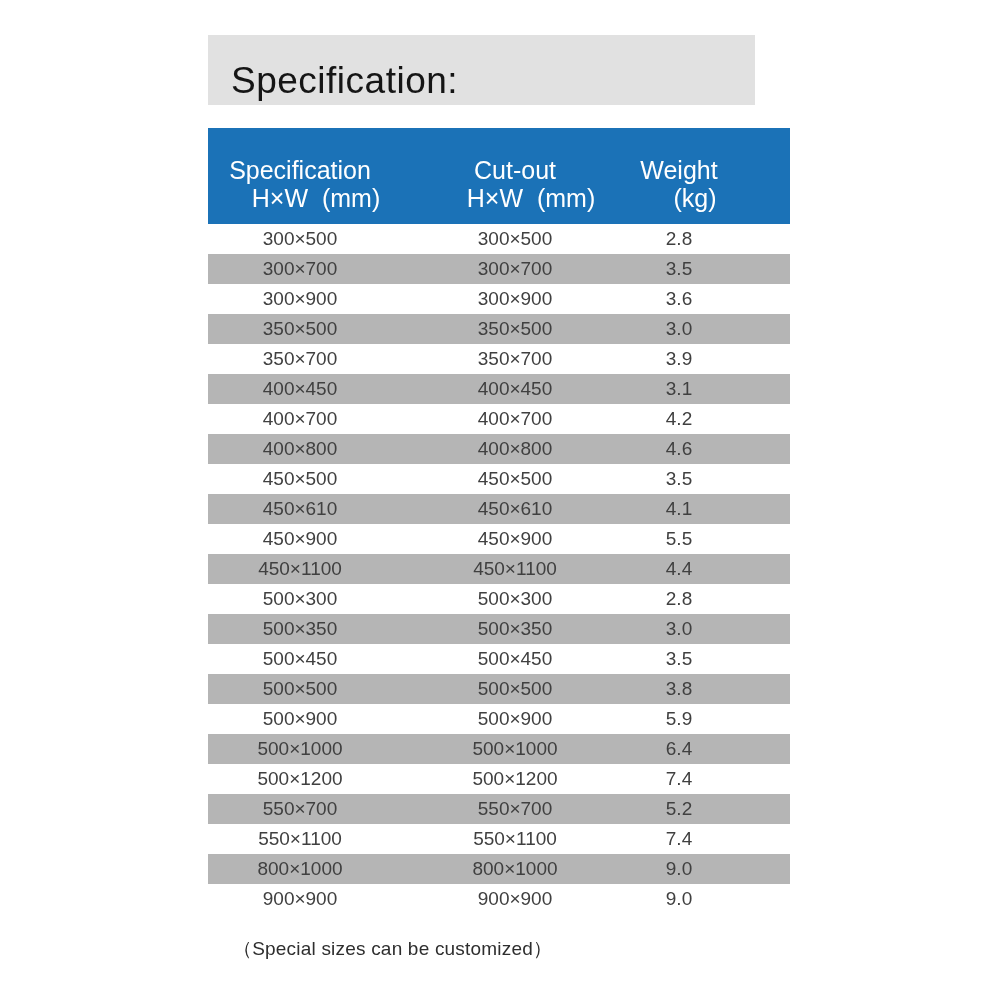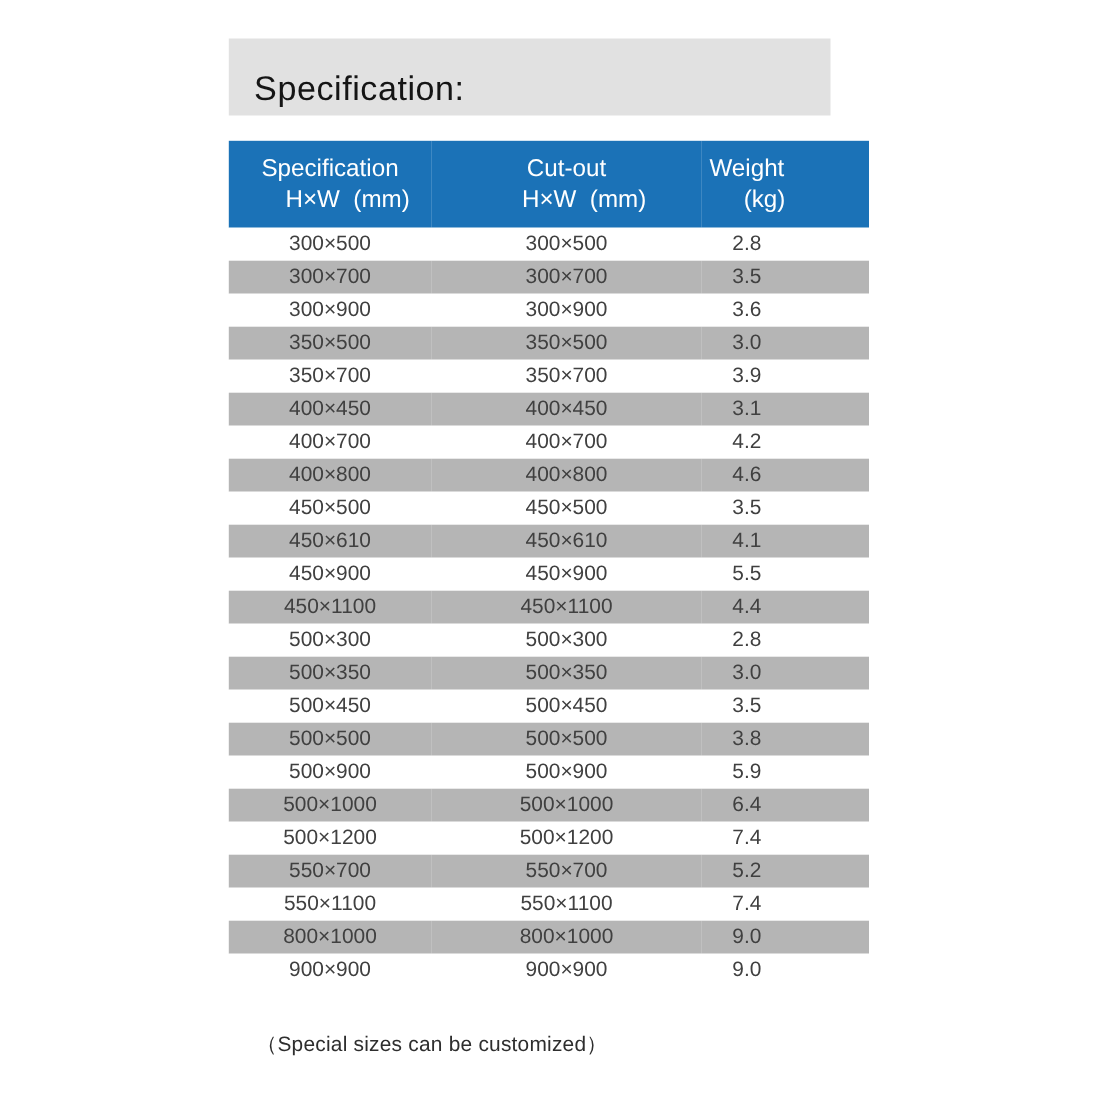--- a/index.html
+++ b/index.html
@@ -21,21 +21,21 @@
   .title-banner {
     position: absolute;
     left: 208px; top: 35px;
     width: 547px; height: 70px;
     background: var(--banner-bg);
     display: flex;
     align-items: center;
     padding-left: 23px;
   }
   .title-banner .title-text {
-    font-size: 31px;
+    font-size: 37px;
     color: #151515;
     letter-spacing: 0.5px;
     margin-top: 22px;
   }
   .spec-table-wrap {
     position: absolute;
     left: 208px; top: 128px;
     width: 582px;
   }
   table.spec-table {
@@ -48,22 +48,22 @@
   table.spec-table col.c3 { width: 152px; }
   table.spec-table th, table.spec-table td {
     text-align: center;
     font-weight: normal;
   }
   table.spec-table th:nth-child(3),
   table.spec-table td:nth-child(3) { padding-right: 70px; }
   thead th {
     background: var(--header-bg);
     color: var(--header-text);
-    font-size: 22px;
-    padding: 11px 0 12px 0;
+    font-size: 25px;
+    padding: 28px 0 12px 0;
     line-height: 28px;
     vertical-align: middle;
   }
   .th-sub { white-space: pre; margin-left: 32px; }
   tbody td {
     height: 30px;
     font-size: 19px;
     color: var(--row-text);
     background: var(--row-bg);
     line-height: 30px;

